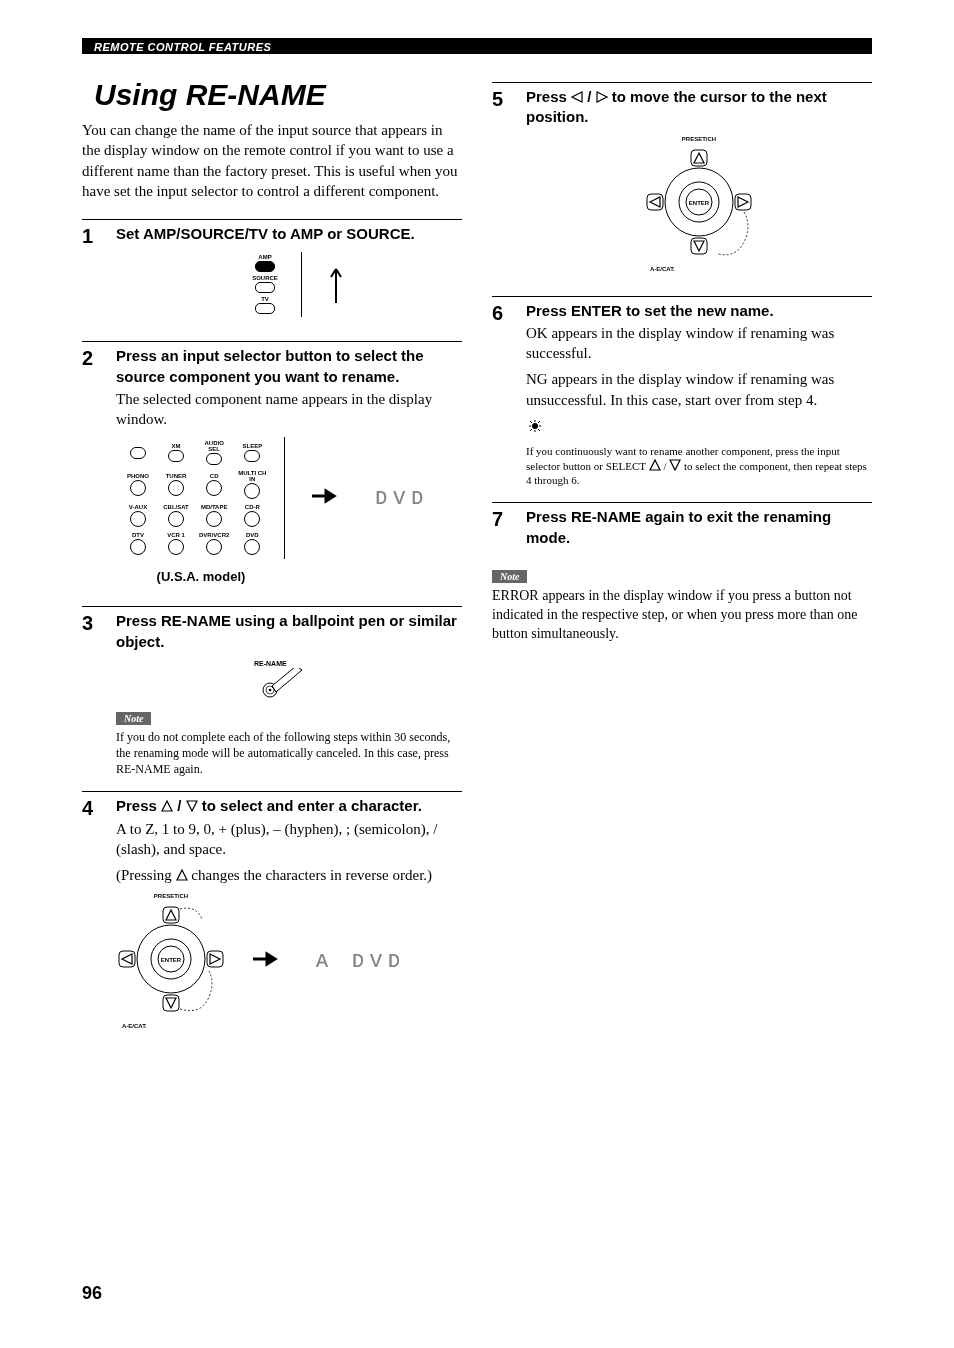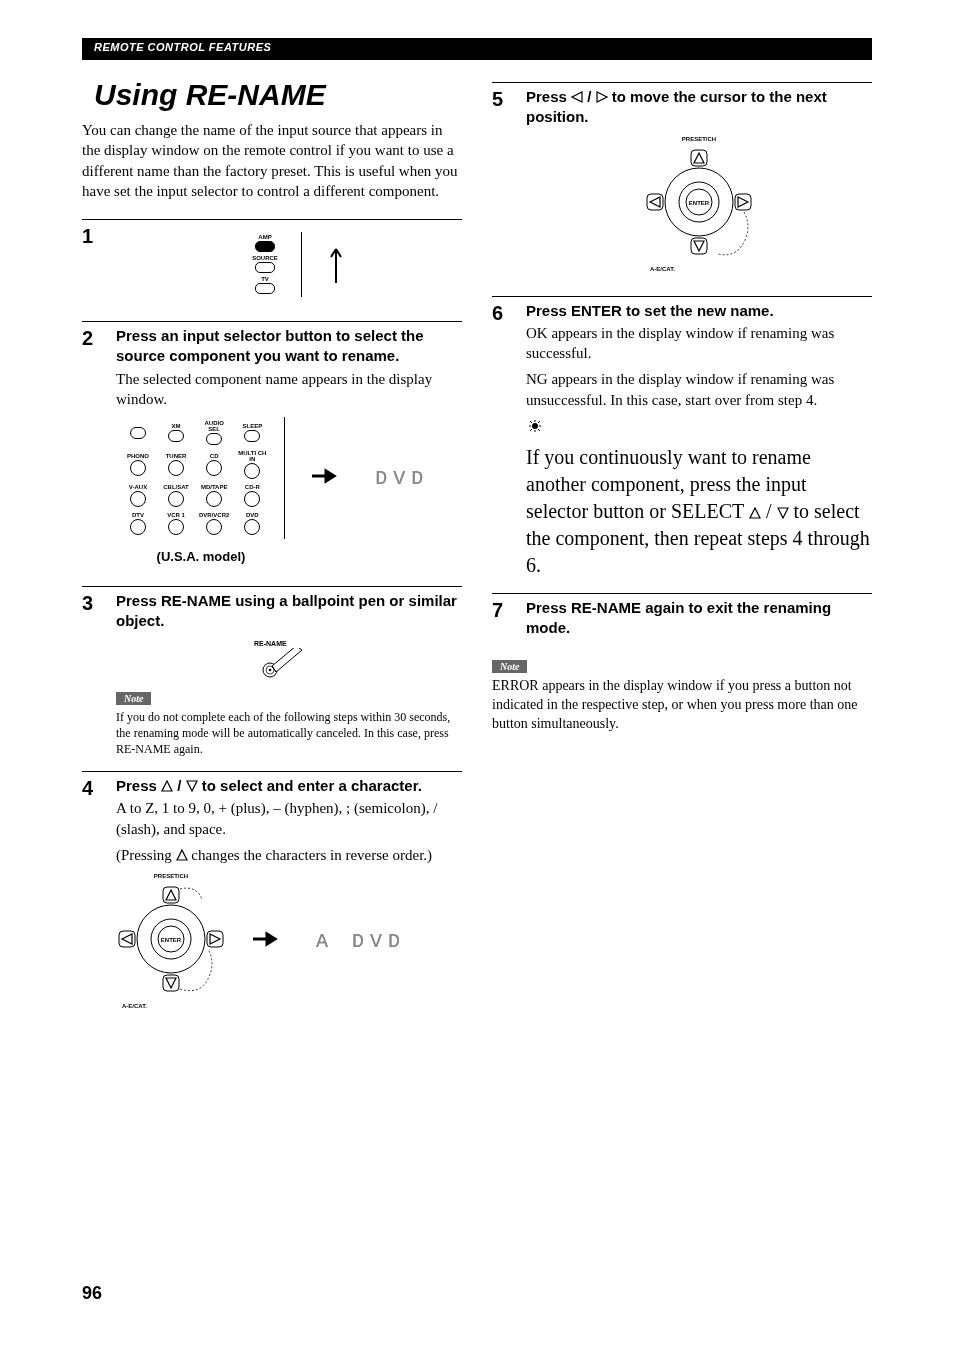--- a/index.html
+++ b/index.html
@@ -11,21 +11,21 @@
     width: 954px;
     height: 1348px;
     position: relative;
     box-sizing: border-box;
   }
   .header-strip {
     position: absolute;
     left: 82px;
     right: 82px;
     top: 38px;
-    height: 22px;
+    height: 16px;
     background: #000;
     color: #fff;
     font-family: Arial, Helvetica, sans-serif;
     font-style: italic;
     font-weight: bold;
     font-size: 11px;
     padding-left: 12px;
     line-height: 18px;
     letter-spacing: 0.5px;
   }
@@ -182,21 +182,21 @@
   .dpad svg { width: 110px; height: 120px; }
   .dpad-label-top {
     font-family: Arial, Helvetica, sans-serif; font-size: 6px; font-weight: bold; text-align: center;
   }
   .dpad-label-bot {
     font-family: Arial, Helvetica, sans-serif; font-size: 6px; font-weight: bold; text-align: left; margin-left: 6px;
   }
   .tri-inline svg { width: 12px; height: 12px; vertical-align: -1px; }
   .tip-icon svg { width: 18px; height: 18px; }
   .tip-block { margin: 4px 0 6px 0; }
-  .tip-text { font-size: 20px; line-height: 1.35; }
+  .tip-text { font-size: 11px; line-height: 1.35; }
   .right-note {
     margin-top: 6px;
   }
   .right-note .note-text { font-size: 14px; }
 </style>
 </head>
 <body>
 
 <svg width="0" height="0" style="position:absolute">
   <defs>
@@ -250,20 +250,21 @@
 
 <div class="page">
 
   <div class="col">
     <div class="title">Using RE-NAME</div>
     <div class="intro">You can change the name of the input source that appears in the display window on the remote control if you want to use a different name than the factory preset. This is useful when you have set the input selector to control a different component.</div>
 
     <div class="step step-first">
       <div class="step-num">1</div>
       <div class="step-body">
+        <div class="step-heading">Set AMP/SOURCE/TV to AMP or SOURCE.</div>
         <div class="diagram diagram-center">
           <div class="sel-switch">
             <div class="row"><span>AMP</span><br><span class="pill filled"></span></div>
             <div class="row"><span>SOURCE</span><br><span class="pill"></span></div>
             <div class="row"><span>TV</span><br><span class="pill"></span></div>
           </div>
           <span class="up-arrow"><svg viewBox="0 0 14 40">
                 <use href="#up-arrow-vert"></use>
               </svg></span>
         </div>

